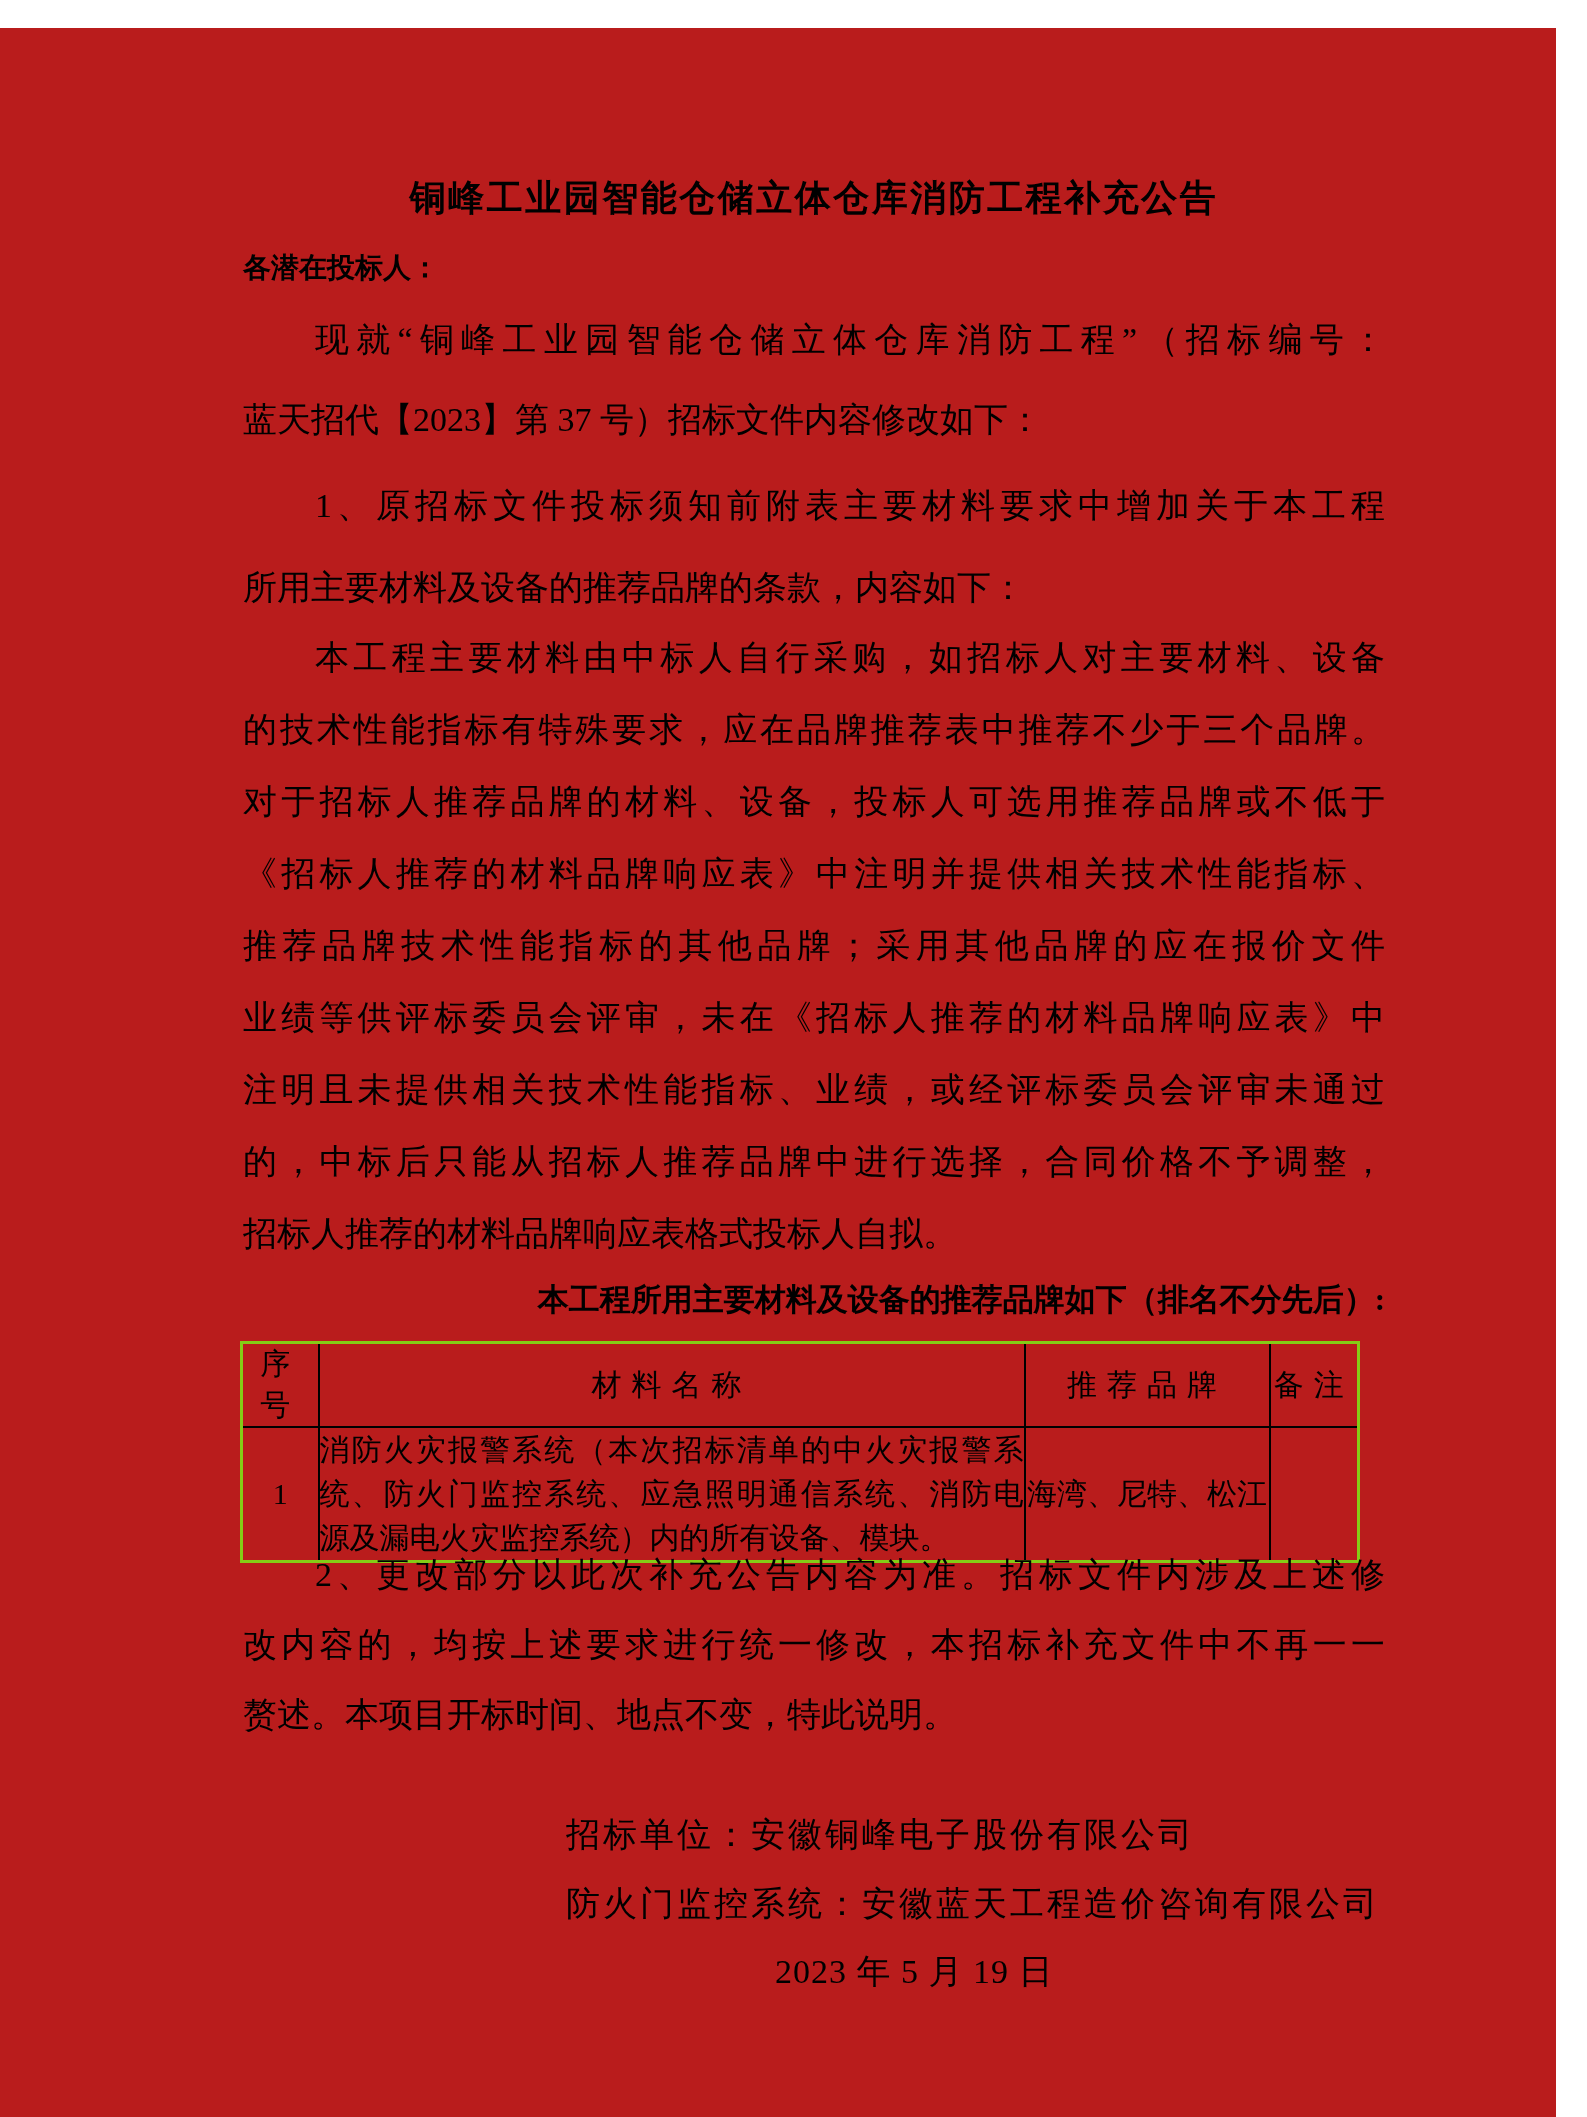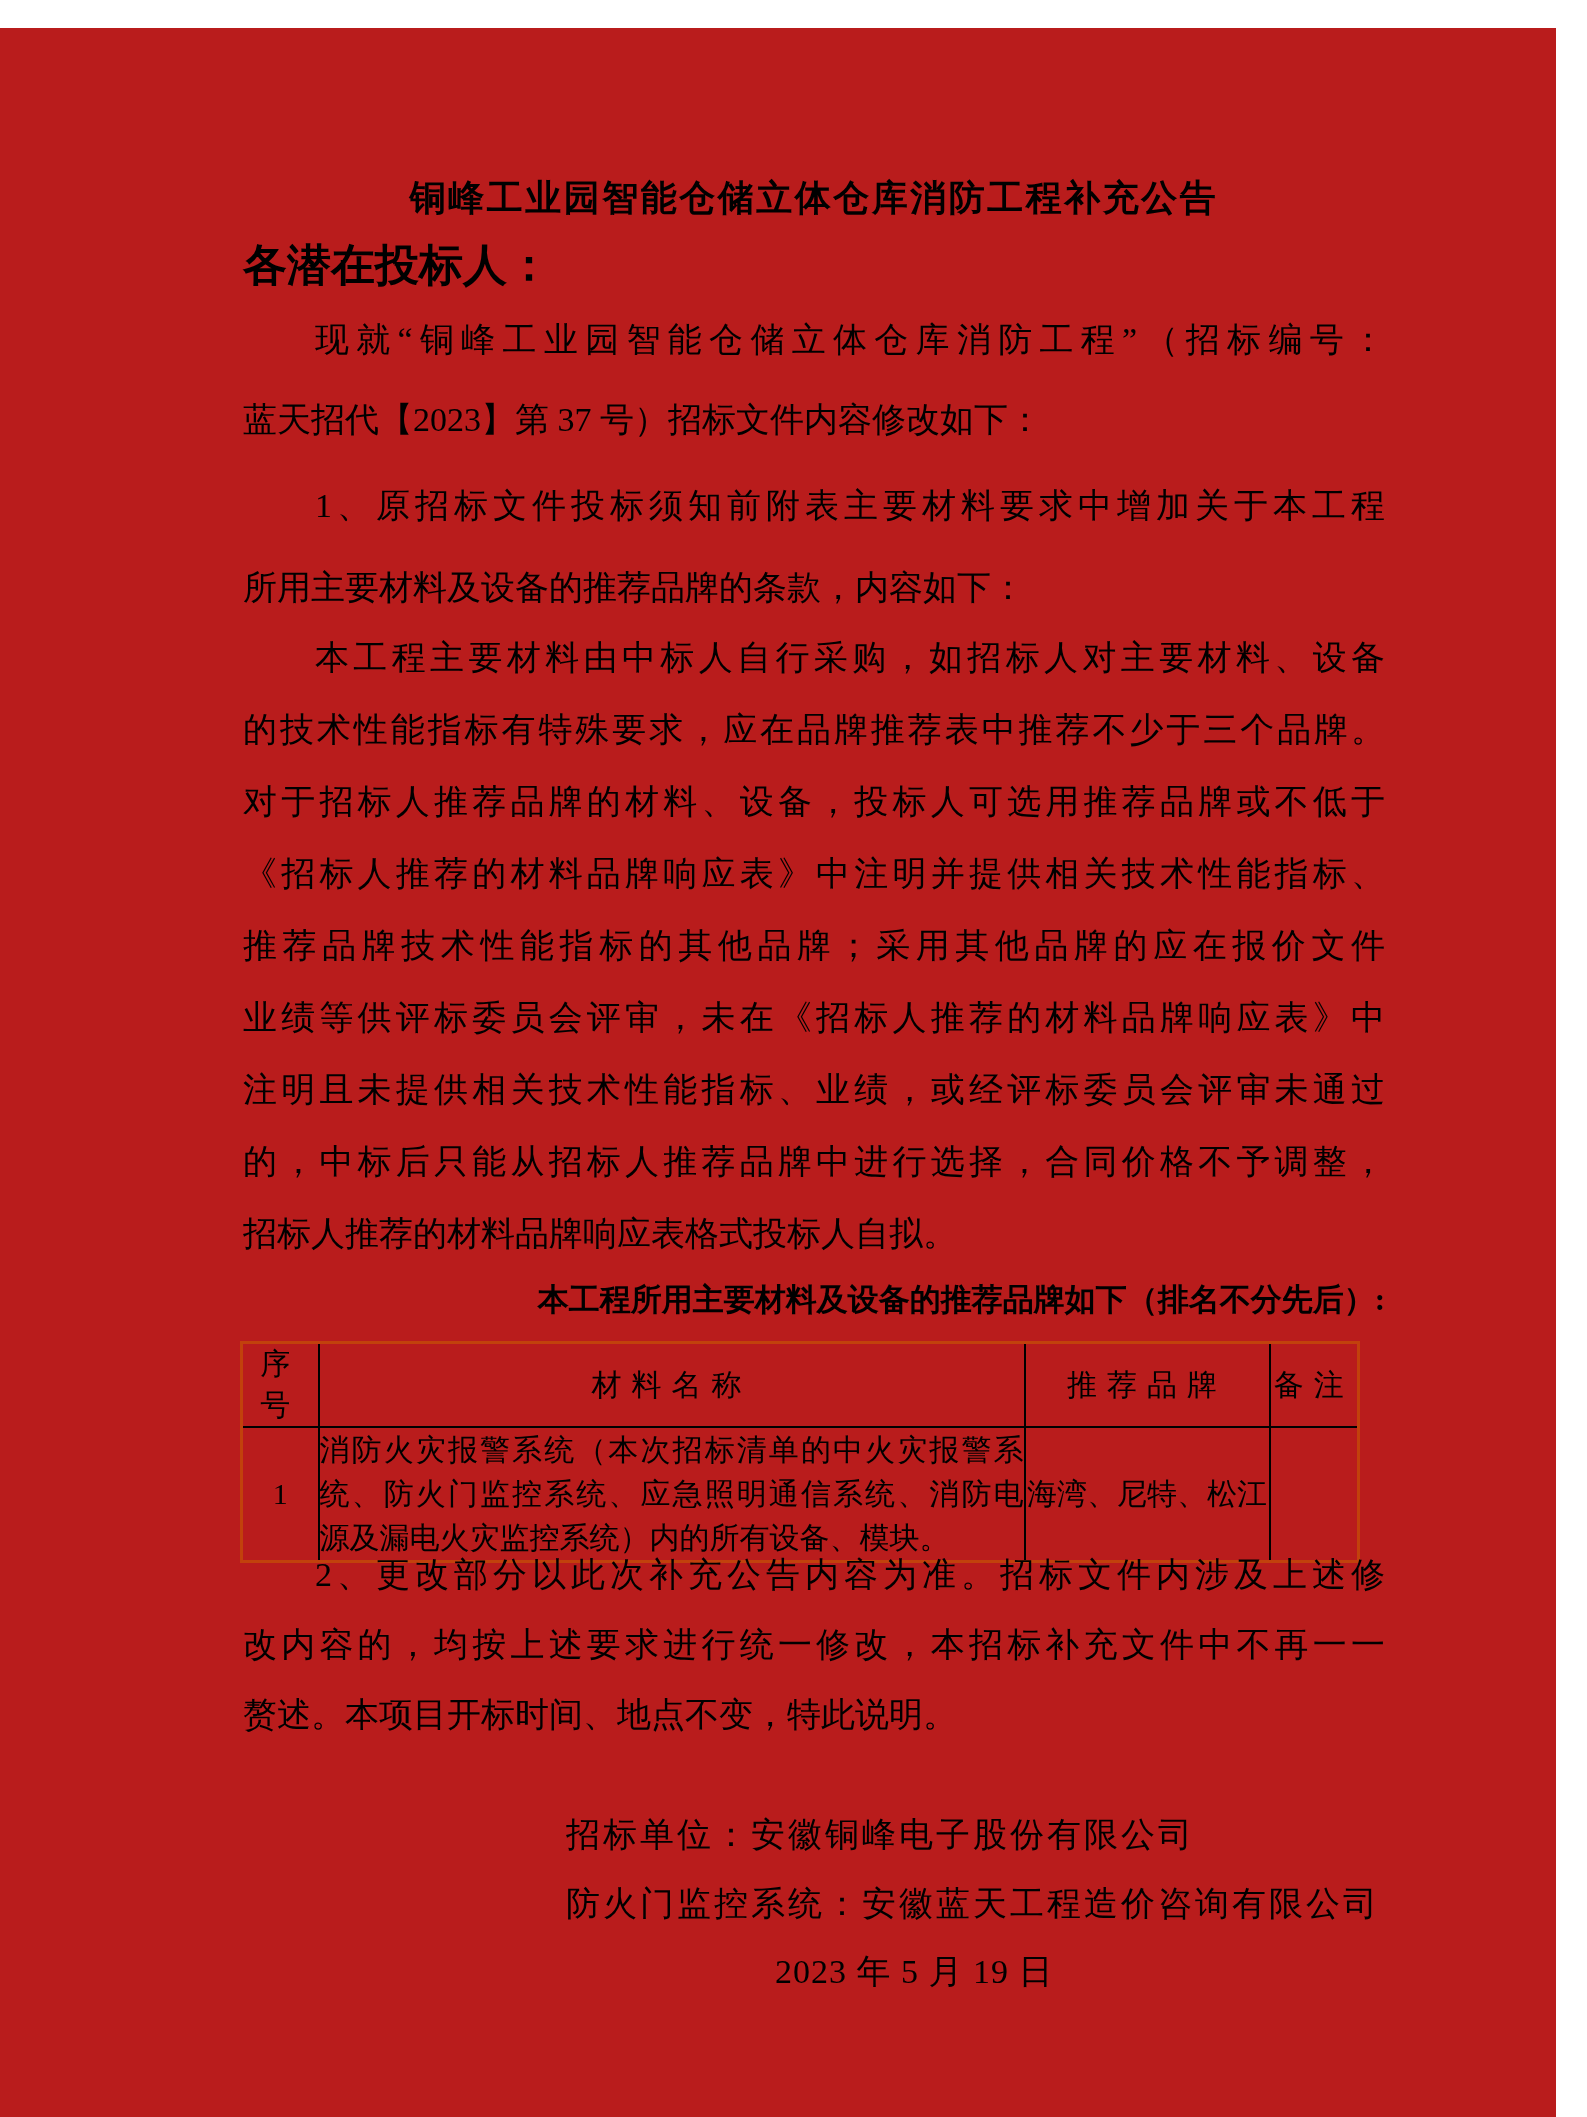--- a/index.html
+++ b/index.html
@@ -27,23 +27,22 @@
     font-size: 36px;
     font-weight: bold;
     letter-spacing: 2.5px;
     text-align: center;
     white-space: nowrap;
   }
   .salutation {
     top: 212px;
     height: 56px;
     line-height: 56px;
-    font-size: 44px;
+    font-size: 28px;
     font-weight: bold;
-    font-family: Liberation Mono, monospace;
   }
   .para { font-size: 34px; }
   .para-intro { top: 272px; line-height: 80px; }
   .para-item1 { top: 437px; line-height: 82px; }
   .para-body { top: 594px; line-height: 72px; }
   .para-item2 { top: 1512px; line-height: 70px; }
 
   .line { text-align: left; }
   .jl { text-align: justify; text-align-last: justify; }
   .indent { text-indent: 72px; }
@@ -57,21 +56,21 @@
     text-align: right;
     white-space: nowrap;
   }
 
   .brands-table-wrap { top: 1313px; left: 240px; width: 1117px; }
   table.brands {
     border-collapse: collapse;
     table-layout: fixed;
     width: 1117px;
     font-size: 30px;
-    border: 3px solid #c2410c;
+    border: 3px solid #84cc16;
   }
   table.brands th, table.brands td {
     border: 2px solid #000;
     vertical-align: middle;
     padding: 0;
   }
   table.brands th {
     font-weight: normal;
     text-align: center;
     letter-spacing: 10px;

